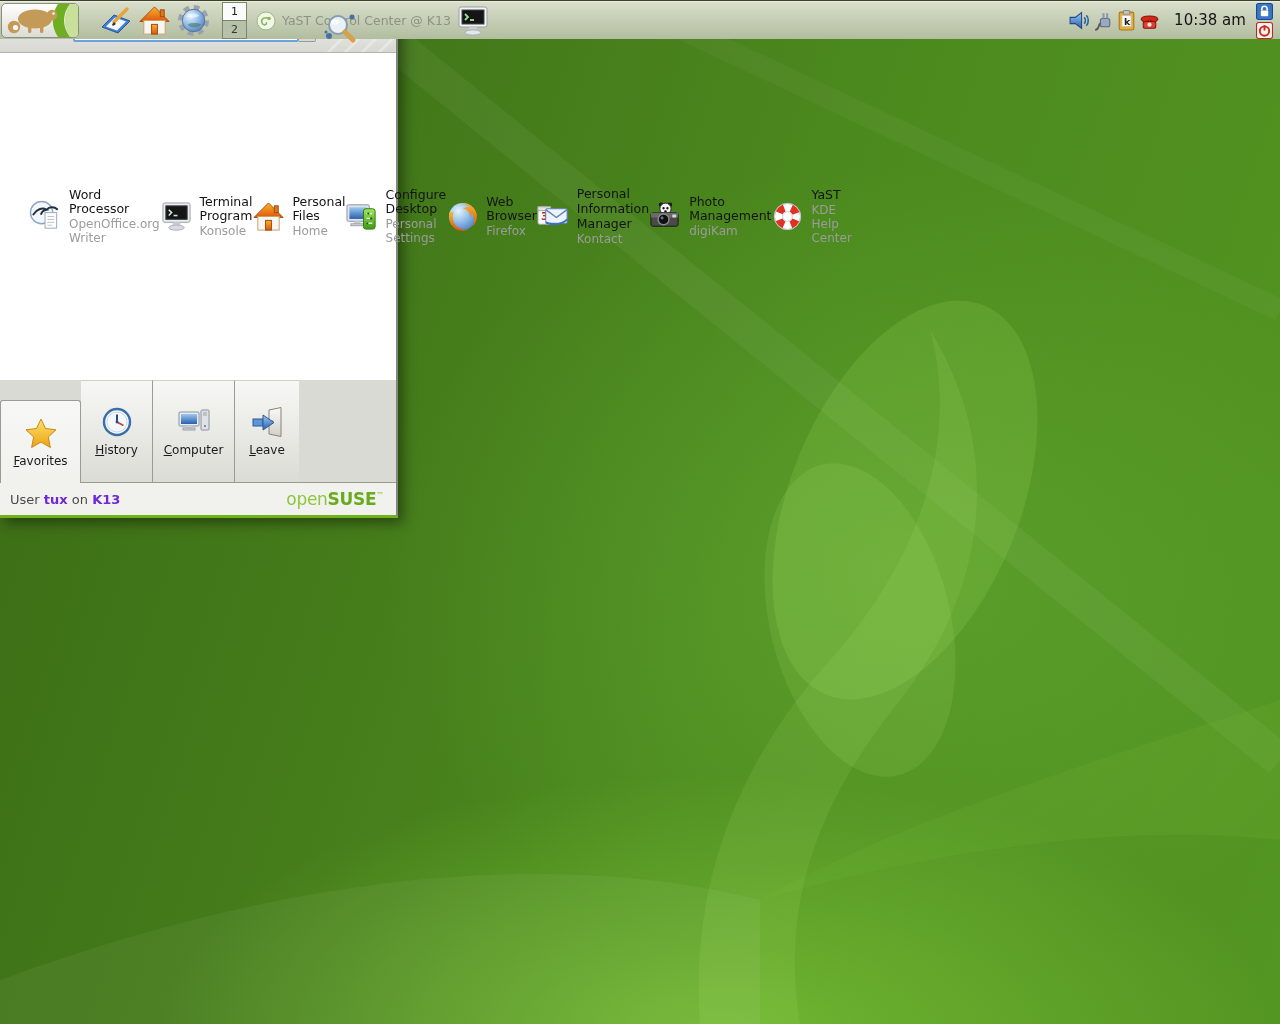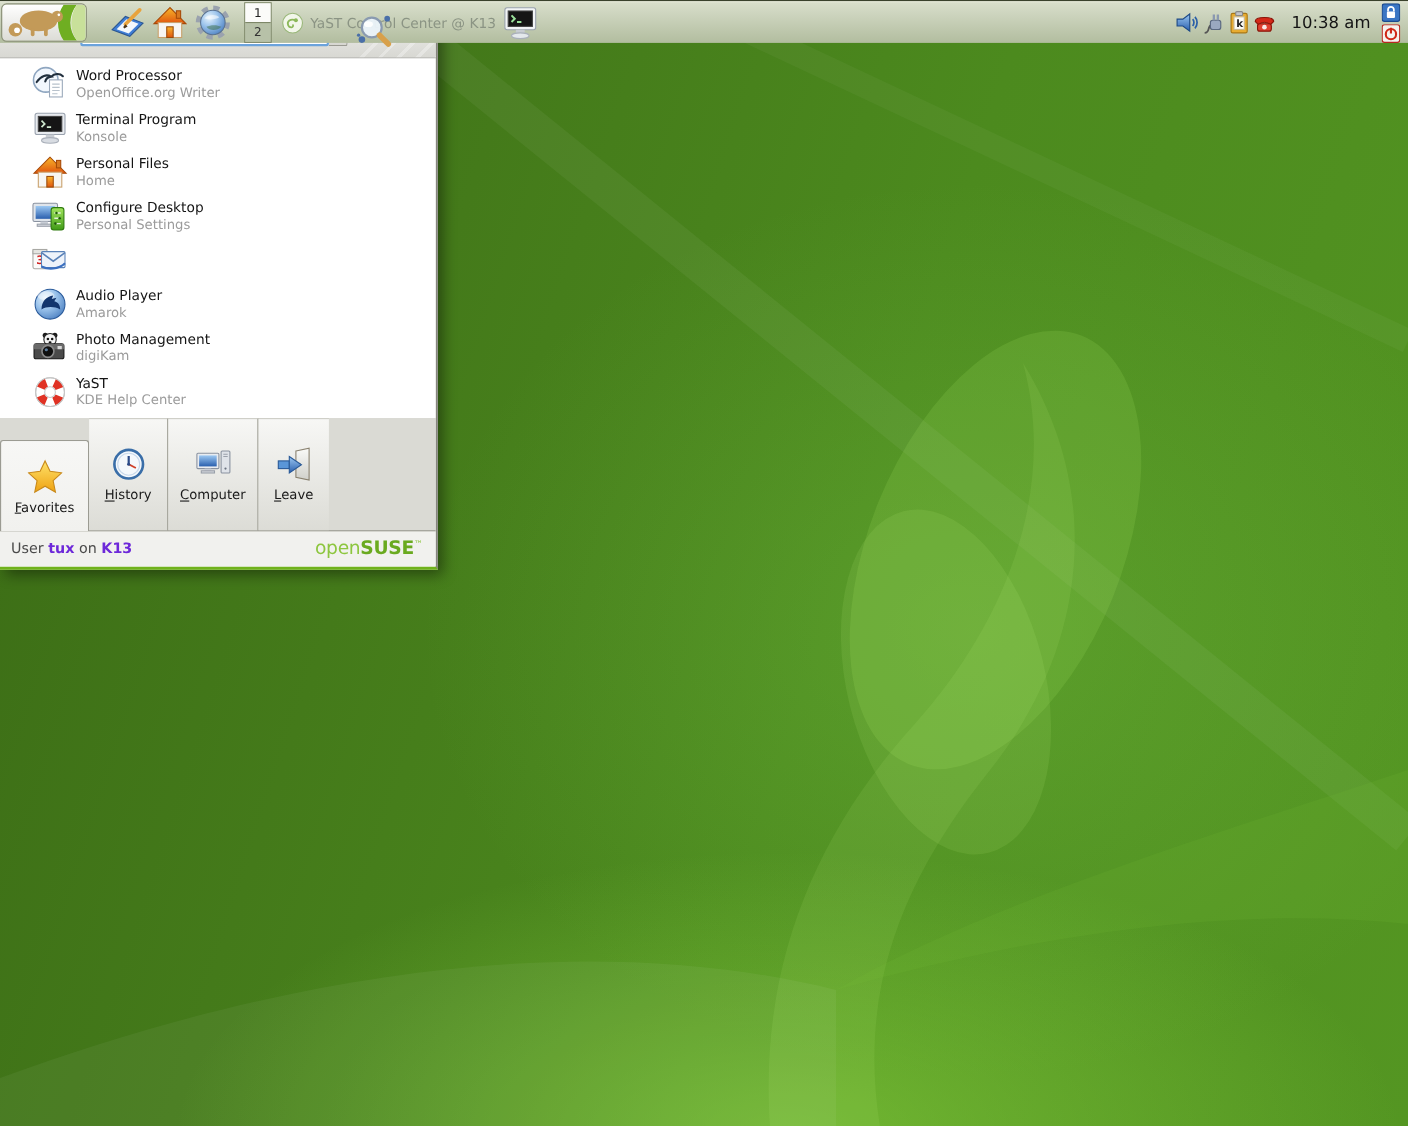--- a/index.html
+++ b/index.html
@@ -29,21 +29,21 @@
   .k-search { height:47px; flex:0 0 47px; background:linear-gradient(#f5f5f3,#d8d8d3);
     border-bottom:1px solid #b4b4ae; display:flex; align-items:center; padding:0 8px 0 12px; position:relative; }
   .k-search .stripes { position:absolute; right:0; top:0; width:70px; height:100%;
     background:repeating-linear-gradient(135deg, transparent 0 9px, rgba(255,255,255,.55) 9px 12px); opacity:.55; }
   .k-search label { font-size:14px; color:#222; margin-right:8px; }
   .k-search input { width:226px; height:26px; border:2px solid #6ba3dc; border-radius:2px; background:#fff;
     font-size:13px; padding:0 4px; outline:none; }
   .k-combo-btn { width:17px; height:26px; border:1px solid #9a9a92; border-left:none; border-radius:0 2px 2px 0;
     background:linear-gradient(#fbfbfa,#d6d6d0); display:flex; align-items:center; justify-content:center;
     font-size:8px; color:#222; }
-  .k-list { flex:1; background:#fff; display:flex; flex-direction:column; padding:4px 0 4px 29px; }
+  .k-list { flex:1; background:#fff; display:flex; flex-direction:row; padding:4px 0 4px 29px; }
   .k-item { flex:1; display:flex; align-items:center; gap:7px; cursor:pointer; }
   .k-item svg { flex:0 0 33px; }
   .k-item .txt { display:flex; flex-direction:column; line-height:1.18; }
   .k-item .ttl { font-size:12.5px; color:#141414; }
   .k-item .sub { font-size:12px; color:#9b9b9b; }
   .k-tabs { flex:0 0 82px; display:flex; background:#dadad4; border-bottom:1px solid #9b9b92; position:relative; }
   .k-tab { border-right:1px solid #9b9b92; border-top:1px solid #cfcfc8;
     background:linear-gradient(#f7f7f5,#dcdcd6); display:flex; flex-direction:column;
     align-items:center; justify-content:center; gap:5px; cursor:pointer; }
   .k-tab .tlabel { font-size:12px; color:#1a1a1a; }
@@ -289,43 +289,47 @@
         <circle cx="23" cy="14" r="1.2" fill="#1e5a08"></circle>
           <circle cx="26" cy="19" r="1.2" fill="#1e5a08"></circle>
           <circle cx="22" cy="24" r="1.2" fill="#1e5a08"></circle>
       </svg>
       <div class="txt">
           <span class="ttl">Configure Desktop</span>
           <span class="sub">Personal Settings</span>
         </div>
     </div>
 
+    <div class="k-item">
+      <svg viewBox="0 0 34 34" width="33" height="33">
+        <circle cx="17" cy="17" r="14" fill="url(#gGlobe)"></circle>
+        <path d="M17 3 C 24 3, 30 7.5, 31.5 14 C 32.5 19, 31 24, 27.5 27.5 C 30 22, 29.5 16, 26 13 C 27 15.5, 26.5 17.5, 25.5 18.5 C 25.5 12.5, 21.5 9, 17.5 9 C 20.5 7, 23 7, 25 7.5 C 22.5 5, 19 4.2, 17 4.5 Z" fill="url(#gOrange)"></path>
+        <path d="M3.5 13 C 2.5 20, 4.5 27, 11 30.5 C 15 32.5, 20 32.5, 24 30.5 C 17 32, 9.5 28.5, 7.5 21.5 C 6.5 18, 6.8 15, 8 12.5 Z" fill="url(#gOrange)"></path>
+      </svg>
+      <div class="txt">
+          <span class="ttl">Web Browser</span>
+          <span class="sub">Firefox</span>
+        </div>
+    </div>
 
     <div class="k-item">
       <svg viewBox="0 0 34 34" width="33" height="33">
         <rect x="1" y="7" width="13" height="18" rx="1.5" fill="#fbfbfa" stroke="#a8a8a4"></rect>
         <rect x="1" y="7" width="13" height="4" fill="#e4e4e0" stroke="#a8a8a4"></rect>
         <text x="4" y="21" font-size="11" font-weight="bold" fill="#d02020" font-family="DejaVu Sans, sans-serif">3</text>
         <rect x="9" y="9" width="22" height="15" rx="1" fill="#eef3fa" stroke="#5a82b8"></rect>
         <path d="M9 10 L20 18 L31 10" stroke="#5a82b8" stroke-width="1.5" fill="none"></path>
         <path d="M9 23 C 15 26, 25 26, 31 20" stroke="#3a6fc0" stroke-width="2" fill="none"></path>
       </svg>
-    </div>
-
-    <div class="k-item">
-      <svg viewBox="0 0 34 34" width="33" height="33">
-        <circle cx="17" cy="17" r="14" fill="url(#gGlobe)" stroke="#2a5a9a"></circle>
-        <ellipse cx="13" cy="9" rx="8" ry="4" fill="rgba(255,255,255,.45)"></ellipse>
-        <path d="M9 22 C 9 14.5, 13.5 10, 20 9 L 18.6 12.2 L 23 11 L 21 14.4 C 25 15.5, 26.5 18.5, 26.5 22 C 21 19, 14 19, 9 22 Z" fill="#12356e"></path>
-      </svg>
-      <div class="txt">
-          <span class="ttl">Audio Player</span>
-          <span class="sub">Amarok</span>
-        </div>
-    </div>
+      <div class="txt">
+          <span class="ttl">Personal Information Manager</span>
+          <span class="sub">Kontact</span>
+        </div>
+    </div>
+
 
     <div class="k-item">
       <svg viewBox="0 0 34 34" width="33" height="33">
         <circle cx="12.5" cy="5" r="2.4" fill="#1a1a1a"></circle>
           <circle cx="21.5" cy="5" r="2.4" fill="#1a1a1a"></circle>
         <circle cx="17" cy="9" r="5.8" fill="#f4f4f4" stroke="#222"></circle>
         <circle cx="15" cy="8.5" r="1.2" fill="#111"></circle>
           <circle cx="19" cy="8.5" r="1.2" fill="#111"></circle>
         <ellipse cx="17" cy="11.5" rx="1.4" ry="1" fill="#111"></ellipse>
         <rect x="2" y="13" width="28" height="14" rx="2" fill="#4a4a4a" stroke="#161616"></rect>

